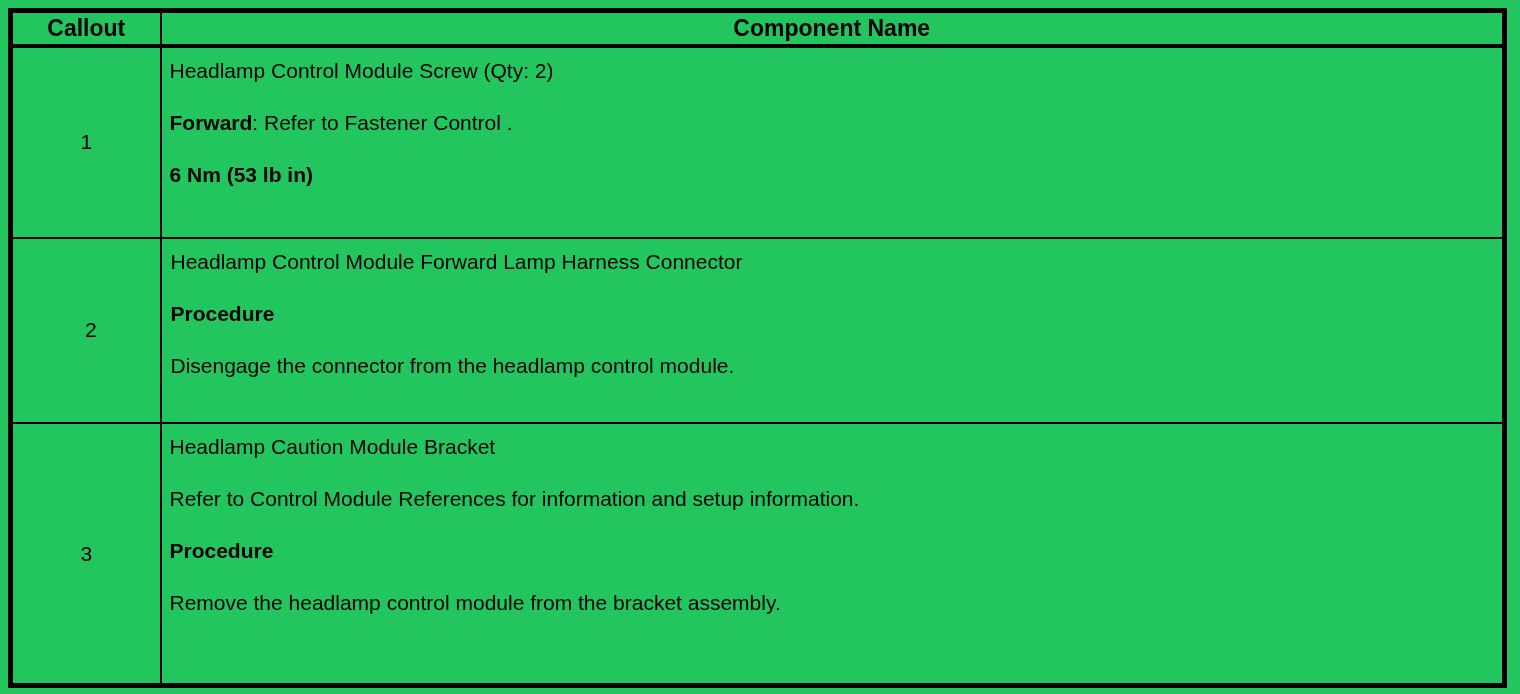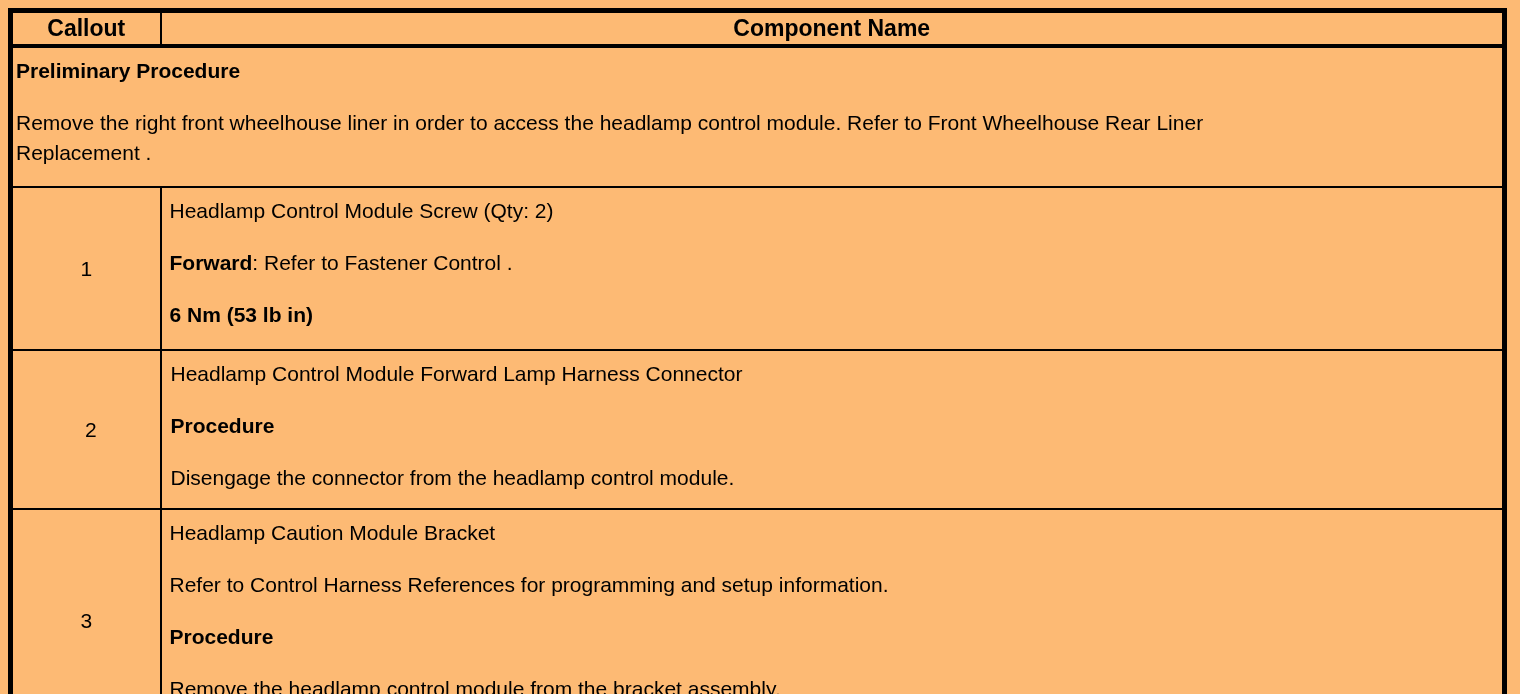--- a/index.html
+++ b/index.html
@@ -9,21 +9,21 @@
     width: 1520px;
     height: 694px;
     font-family: "Liberation Sans", sans-serif;
     color: #000000;
     -webkit-font-smoothing: none;
   }
   .page {
     position: relative;
     width: 1520px;
     height: 694px;
-    background: #fdba74;
+    background: #22c55e;
     overflow: hidden;
   }
   table.doc-table {
     position: absolute;
     left: 8px;
     top: 8px;
     width: 1499px;
     height: 680px;
     border-collapse: collapse;
     table-layout: fixed;
@@ -80,26 +80,20 @@
       <col class="callout-col">
       <col>
     </colgroup>
     <thead>
       <tr>
         <th>Callout</th>
         <th>Component Name</th>
       </tr>
     </thead>
     <tbody>
-      <tr class="prelim-row">
-        <td class="prelim-cell" colspan="2">
-          <p class="bold">Preliminary Procedure</p>
-          <p class="prelim-body">Remove the right front wheelhouse liner in order to access the headlamp control module. Refer to Front Wheelhouse Rear Liner Replacement .</p>
-        </td>
-      </tr>
 
       <tr class="row-1">
         <td class="callout-cell">1</td>
         <td class="content-cell">
           <p>Headlamp Control Module Screw (Qty: 2)</p>
           <p><span class="bold">Forward</span><span>: Refer to Fastener Control .</span></p>
           <p class="bold">6 Nm (53 lb in)</p>
         </td>
       </tr>
 
@@ -109,20 +103,20 @@
           <p>Headlamp Control Module Forward Lamp Harness Connector</p>
           <p class="bold">Procedure</p>
           <p>Disengage the connector from the headlamp control module.</p>
         </td>
       </tr>
 
       <tr class="row-3">
         <td class="callout-cell">3</td>
         <td class="content-cell">
           <p>Headlamp Caution Module Bracket</p>
-          <p>Refer to Control Harness References for programming and setup information.</p>
+          <p>Refer to Control Module References for information and setup information.</p>
           <p class="bold">Procedure</p>
           <p>Remove the headlamp control module from the bracket assembly.</p>
         </td>
       </tr>
     </tbody>
   </table>
 </div>
 
 </body></html>

